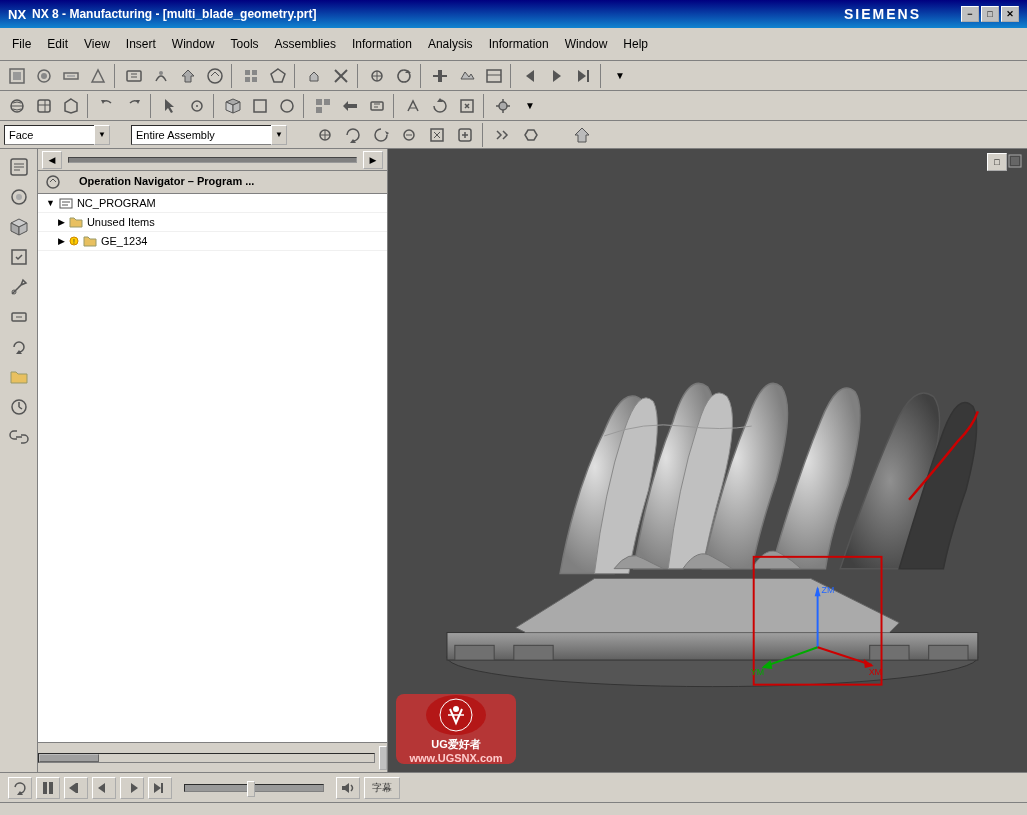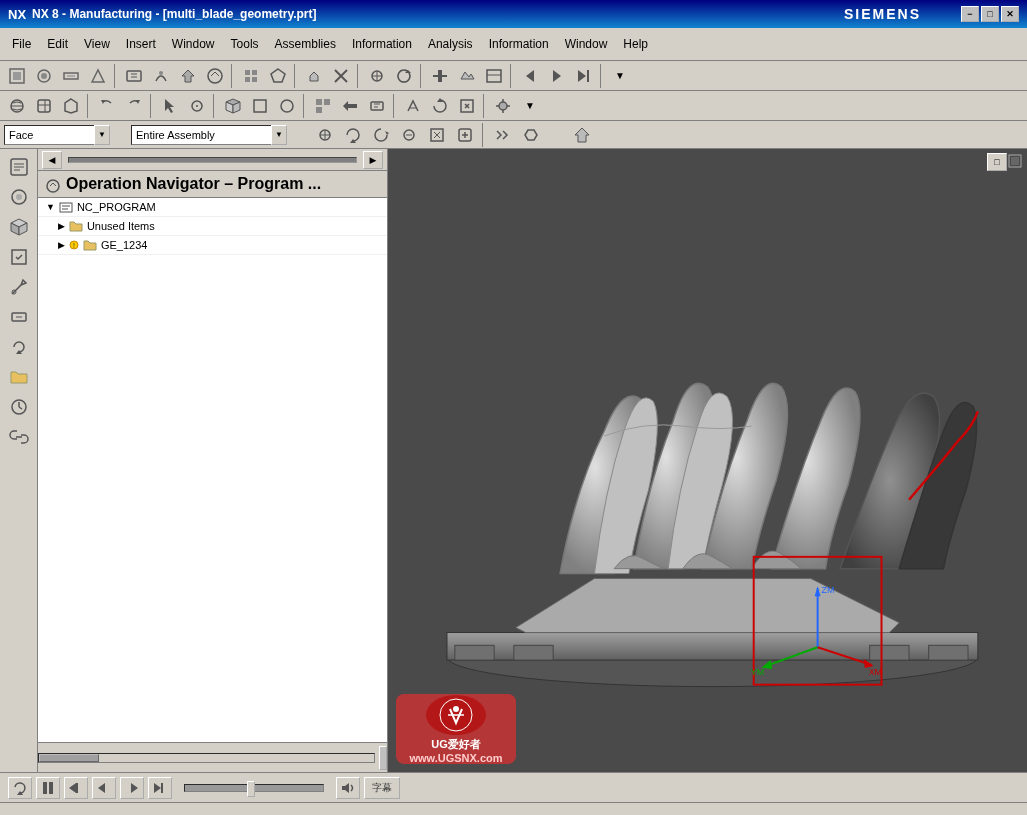--- a/index.html
+++ b/index.html
@@ -141,26 +141,26 @@
     .nav-tab-btn {
       width: 20px; height: 18px;
       background: #d4d0c8;
       border: 1px outset #fff;
       display: flex; align-items: center; justify-content: center;
       cursor: pointer; font-size: 9px;
     }
     #nav-title {
       background: #d4d0c8;
       padding: 4px 8px;
-      font-size: 16px;
+      font-size: 11px;
       font-weight: bold;
       border-bottom: 1px solid #808080;
       display: flex;
-      align-items: flex-end;
-      gap: 6px;
+      align-items: flex-start;
+      gap: 19px;
     }
     #nav-tree {
       flex: 1;
       background: white;
       overflow-y: auto;
       overflow-x: auto;
     }
     .tree-header {
       background: #d4d0c8;
       padding: 2px 8px;

